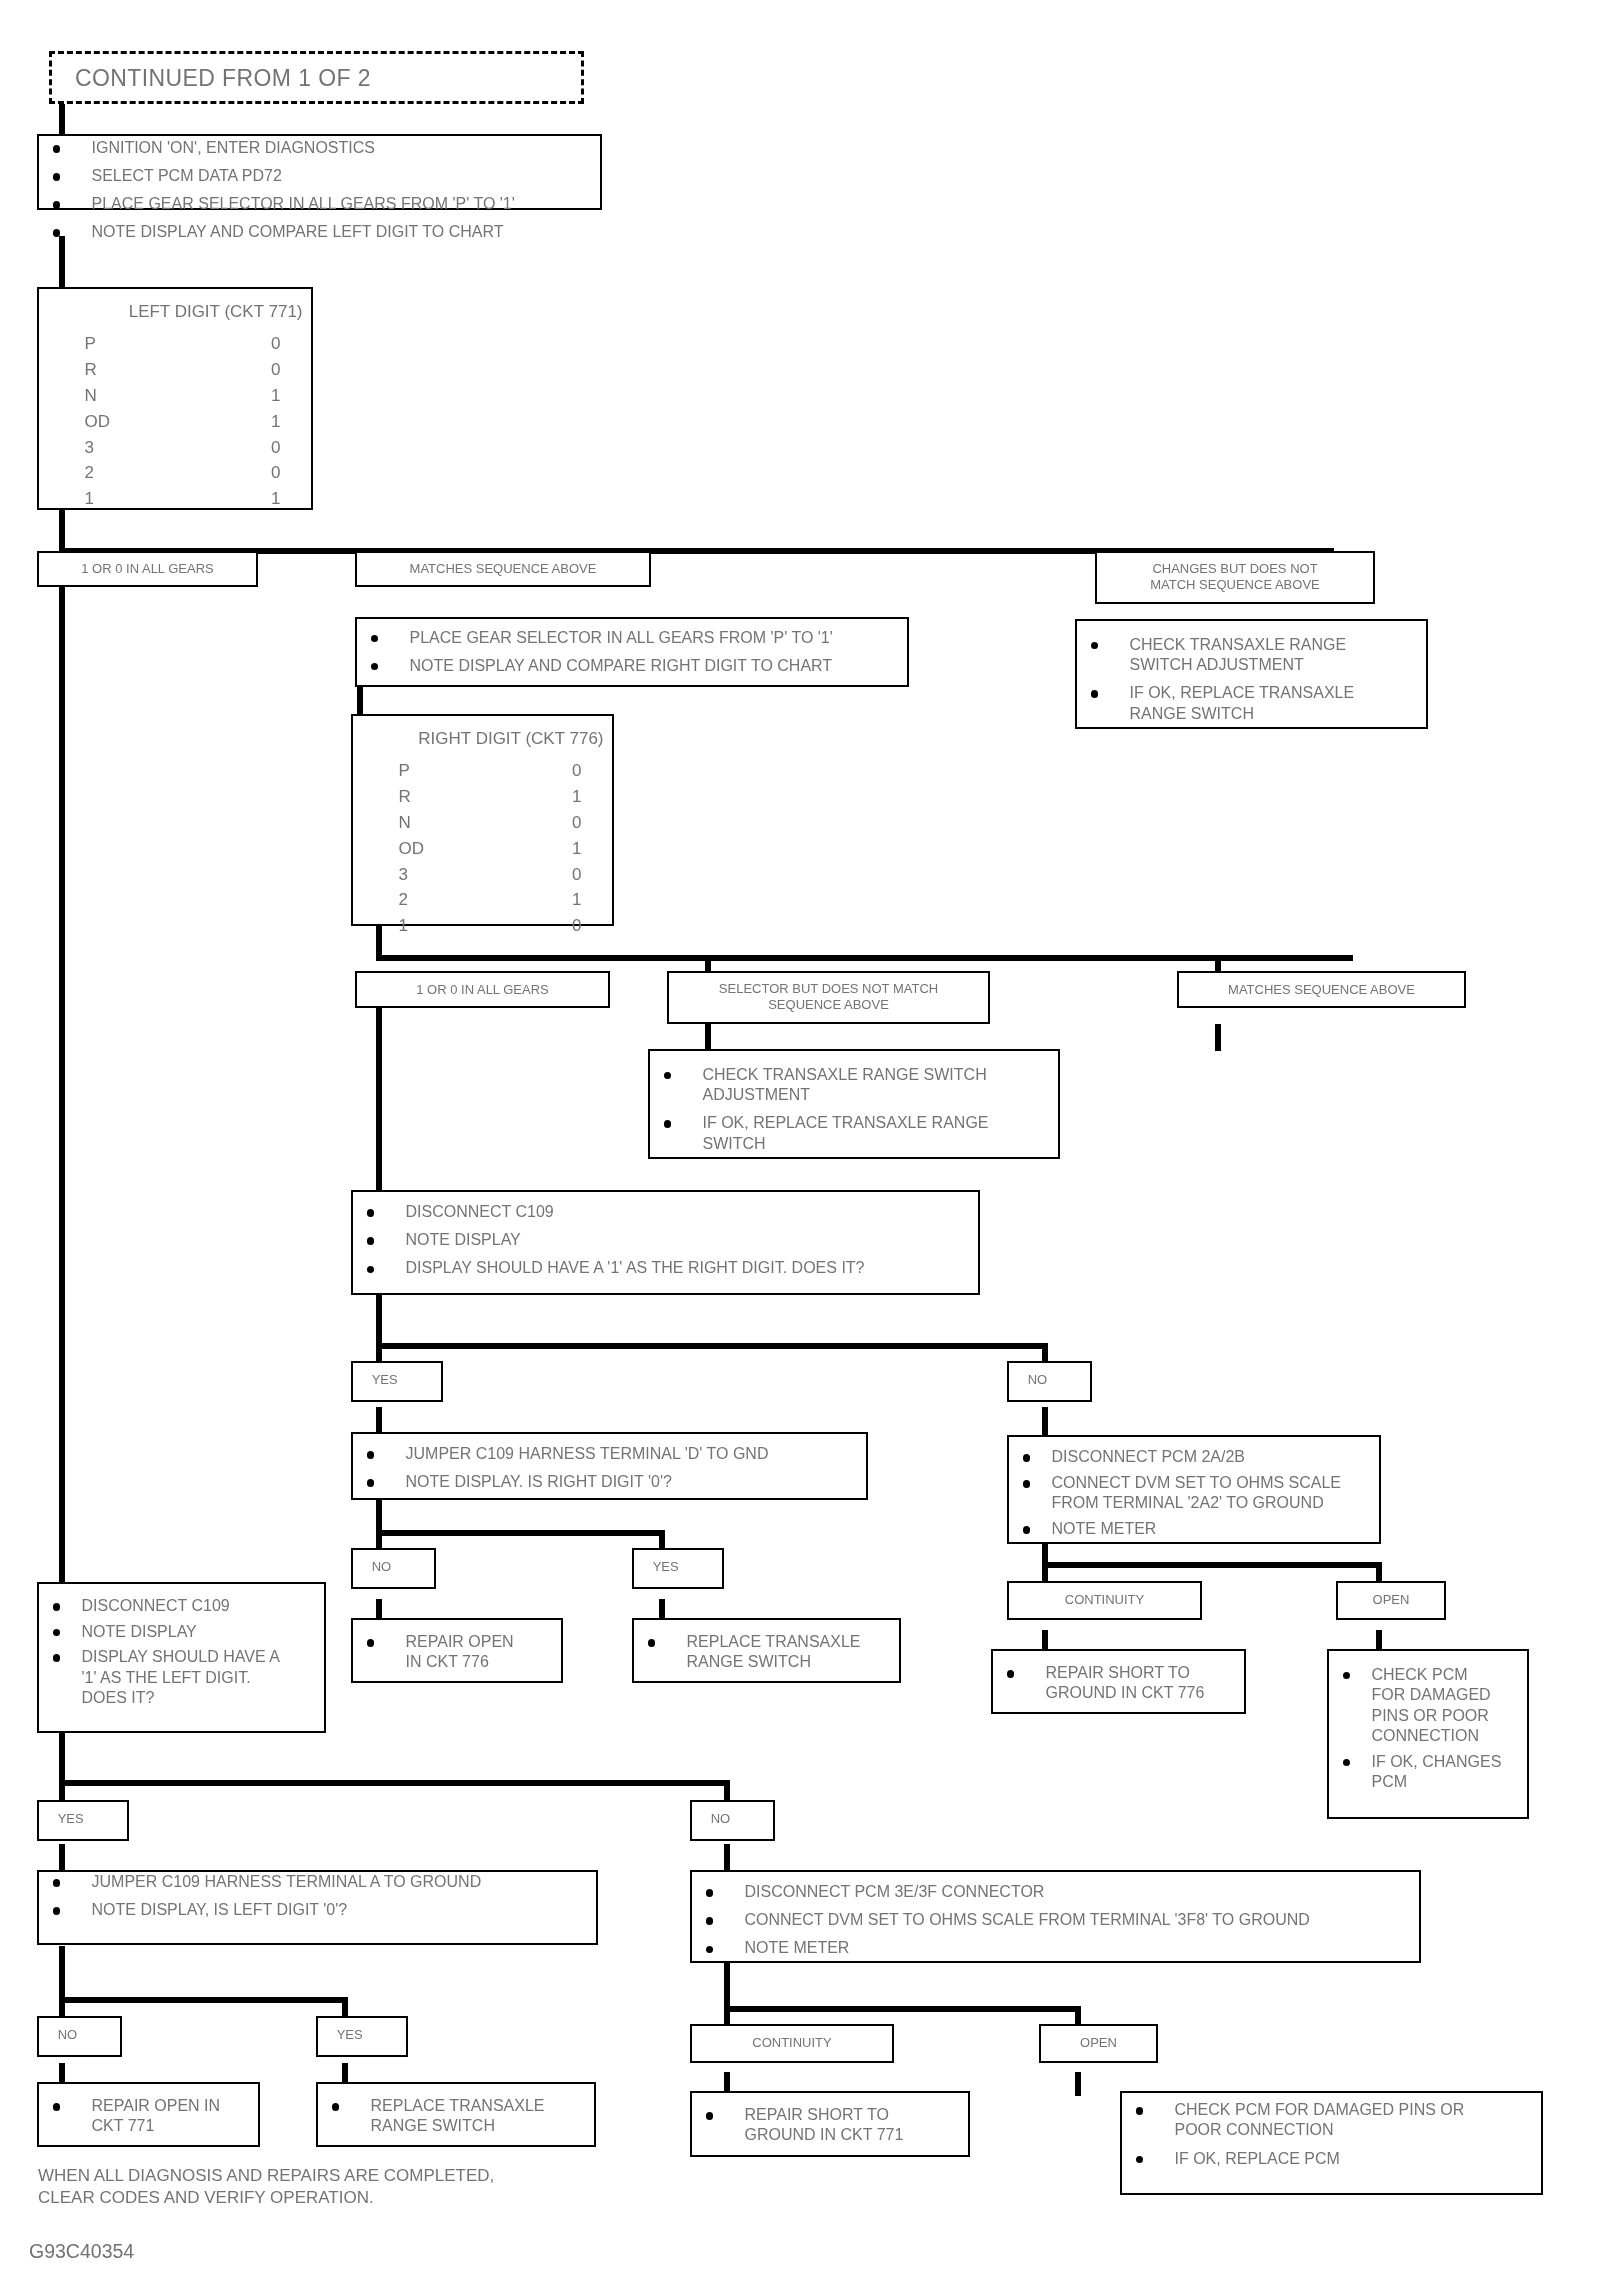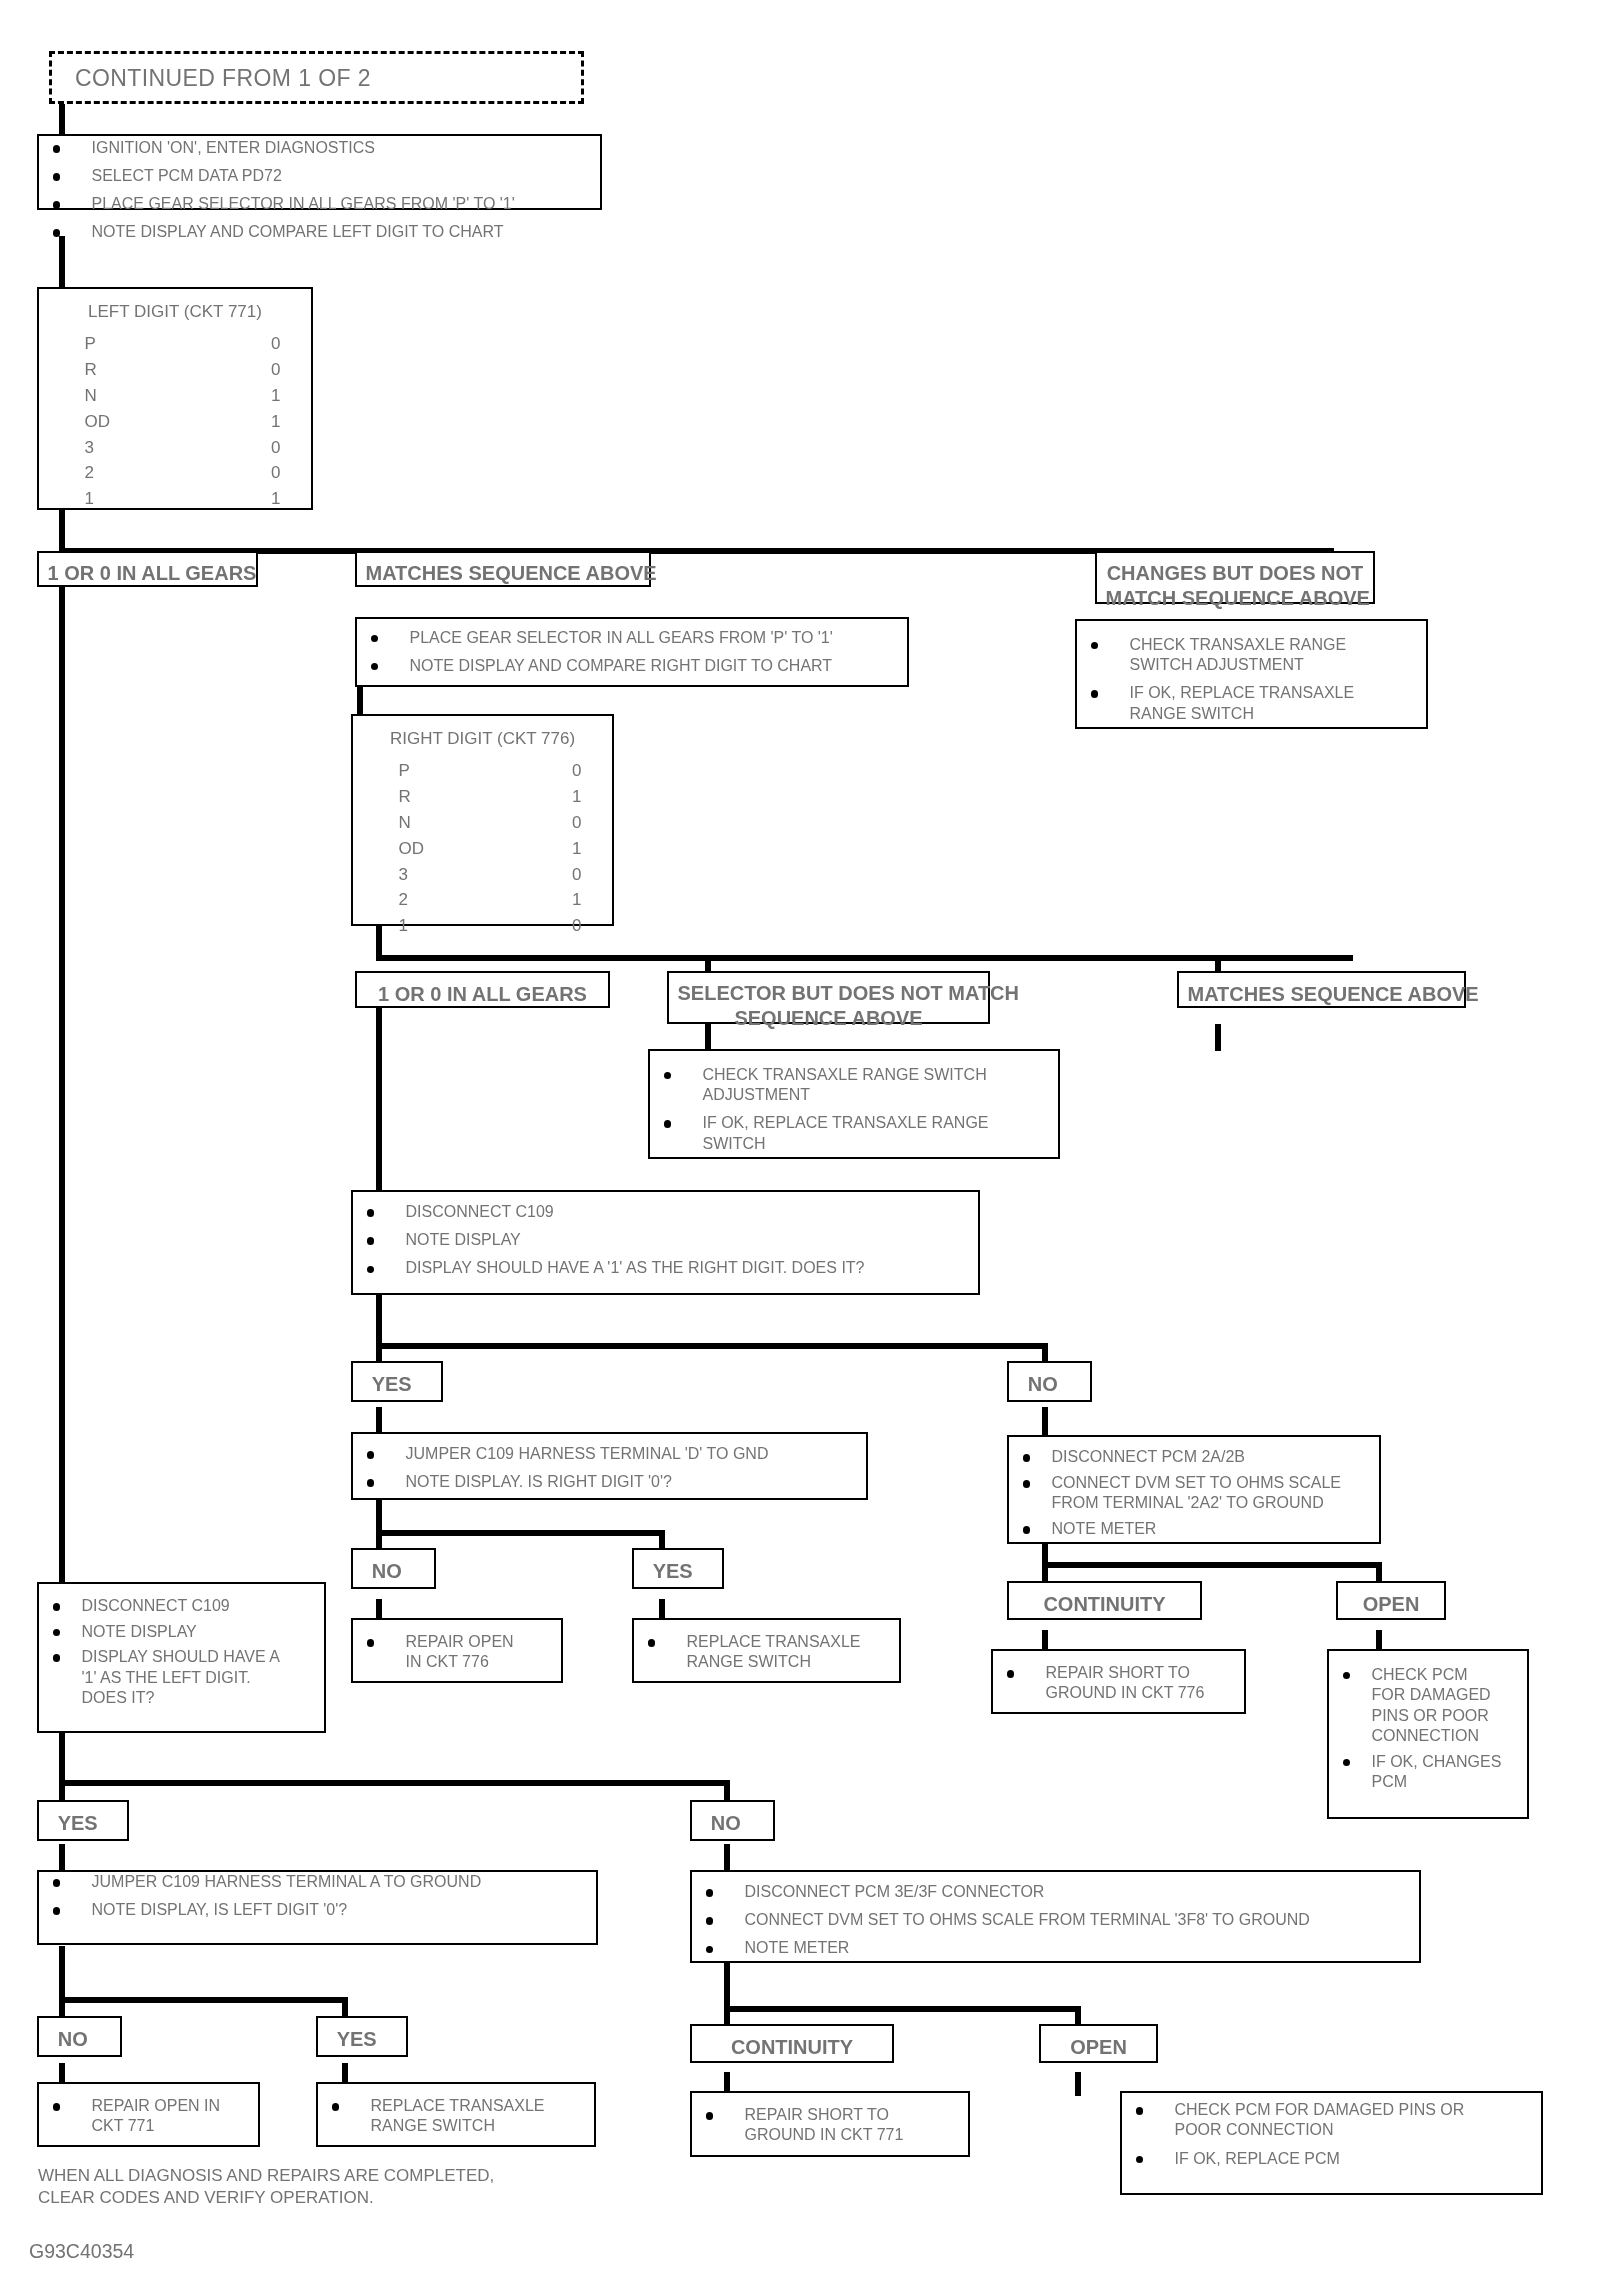--- a/index.html
+++ b/index.html
@@ -61,21 +61,21 @@
     background: #000;
     border-radius: 50%;
   }
   ul.bul.tight li { padding-left: 34px; margin-bottom: 5.1px; }
   .ln {
     position: absolute;
     background: #000;
   }
   .chart-title {
     display: block;
-    text-align: center;
+    text-align: right;
     margin-bottom: 8.5px;
     white-space: pre;
   }
   .chart-rows { padding: 0 22px 0 37px; }
   .chart-row {
     display: flex;
     justify-content: space-between;
     line-height: 1.52;
   }
   .footer-note {
@@ -84,21 +84,21 @@
     line-height: 1.3;
   }
   .fig-id {
     position: absolute;
     white-space: pre;
   }
   
   .f-cont { font-size: 23px; letter-spacing: 0.4px; }
   .f-std  { font-size: 16px; }
   .f-ch   { font-size: 17px; }
-  .f-tag  { font-size: 20px; font-weight: bold; }
+  .f-tag  { font-size: 13px; }
   .f-foot { font-size: 17px; }
   .f-id   { font-size: 19.5px; }
 </style>
 </head>
 <body>
 
 <div id="page">
 
   <div class="ln" style="left:59px;  top:102px; width:6px;  height:41px;"></div>
   <div class="ln" style="left:59px;  top:236px; width:6px;  height:51px;"></div>

